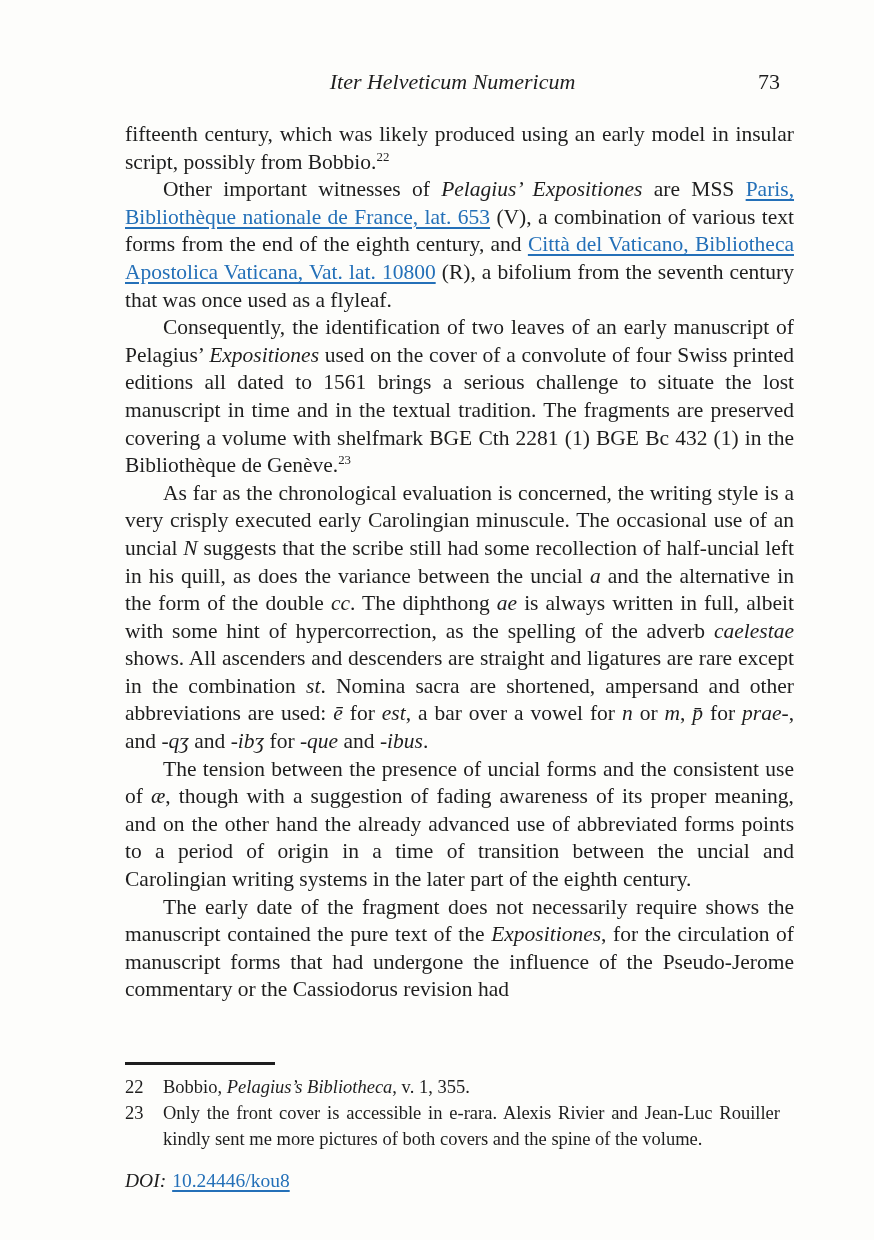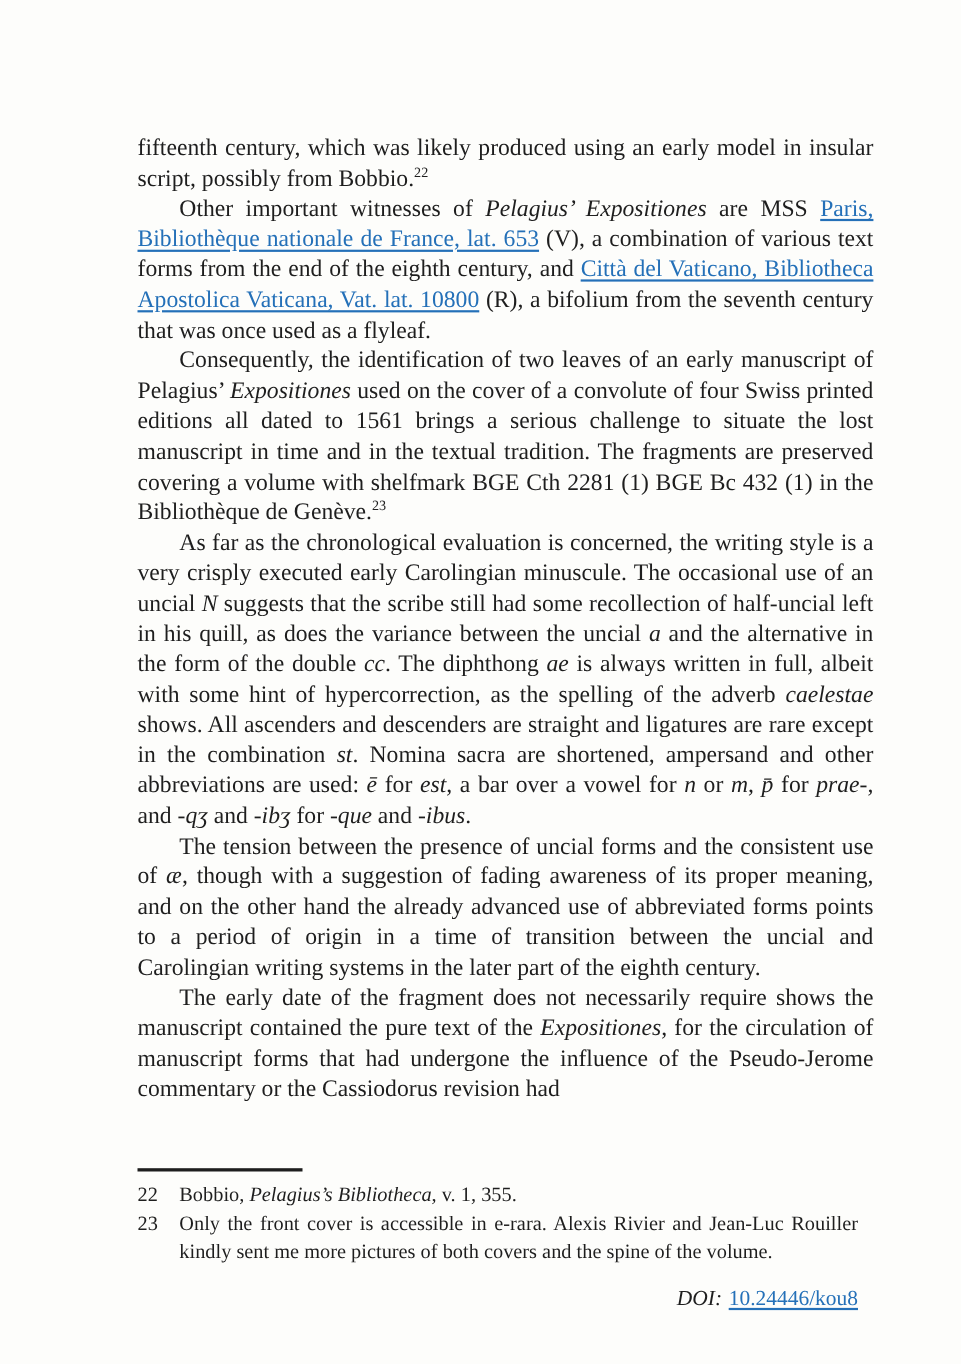--- a/index.html
+++ b/index.html
@@ -66,33 +66,36 @@
   }
   .footnote {
     display: flex;
     font-size: 18.5px;
     line-height: 26px;
     text-align: justify;
   }
   .fn-num { flex: 0 0 38px; }
   .fn-text { flex: 1; }
   .doi-row {
-    text-align: right;
     margin-top: 18px;
     font-size: 19.5px;
   }
   .doi-label {
     font-style: italic;
     margin-right: 6px;
   }
 </style>
 </head>
 <body>
 
 <div class="page">
+  <div class="header">
+    <div class="header-title">Iter Helveticum Numericum</div>
+    <div class="header-pagenum">73</div>
+  </div>
 
   <div class="body-text">
       <p class="para"><span>fifteenth century, which was likely produced using an early model in insular script, possibly from Bobbio.</span><sup>22</sup></p>
       <p class="para indent"><span>Other important witnesses of </span><i>Pelagius’ Expositiones</i><span> are MSS </span><a href="#">Paris, Bibliothèque nationale de France, lat. 653</a><span> (V), a combination of various text forms from the end of the eighth century, and </span><a href="#">Città del Vaticano, Bibliotheca Apostolica Vaticana, Vat. lat. 10800</a><span> (R), a bifolium from the seventh century that was once used as a flyleaf.</span></p>
       <p class="para indent"><span>Consequently, the identification of two leaves of an early manuscript of Pelagius’ </span><i>Expositiones</i><span> used on the cover of a convolute of four Swiss printed editions all dated to 1561 brings a serious challenge to situate the lost manuscript in time and in the textual tradition. The fragments are preserved covering a volume with shelfmark BGE Cth 2281 (1) BGE Bc 432 (1) in the Bibliothèque de Genève.</span><sup>23</sup></p>
       <p class="para indent"><span>As far as the chronological evaluation is concerned, the writing style is a very crisply executed early Carolingian minuscule. The occasional use of an uncial </span><i>N</i><span> suggests that the scribe still had some recollection of half-uncial left in his quill, as does the variance between the uncial </span><i>a</i><span> and the alternative in the form of the double </span><i>cc</i><span>. The diphthong </span><i>ae</i><span> is always written in full, albeit with some hint of hypercorrection, as the spelling of the adverb </span><i>caelestae</i><span> shows. All ascenders and descenders are straight and ligatures are rare except in the combination </span><i>st</i><span>. Nomina sacra are shortened, ampersand and other abbreviations are used: </span><i>ē</i><span> for </span><i>est</i><span>, a bar over a vowel for </span><i>n</i><span> or </span><i>m</i><span>, </span><i>p̄</i><span> for </span><i>prae-</i><span>, and </span><i>-qʒ</i><span> and </span><i>-ibʒ</i><span> for </span><i>-que</i><span> and </span><i>-ibus</i><span>.</span></p>
       <p class="para indent"><span>The tension between the presence of uncial forms and the consistent use of </span><i>æ</i><span>, though with a suggestion of fading awareness of its proper meaning, and on the other hand the already advanced use of abbreviated forms points to a period of origin in a time of transition between the uncial and Carolingian writing systems in the later part of the eighth century.</span></p>
       <p class="para indent"><span>The early date of the fragment does not necessarily require shows the manuscript contained the pure text of the </span><i>Expositiones</i><span>, for the circulation of manuscript forms that had undergone the influence of the Pseudo-Jerome commentary or the Cassiodorus revision had</span></p>
     </div>
 

